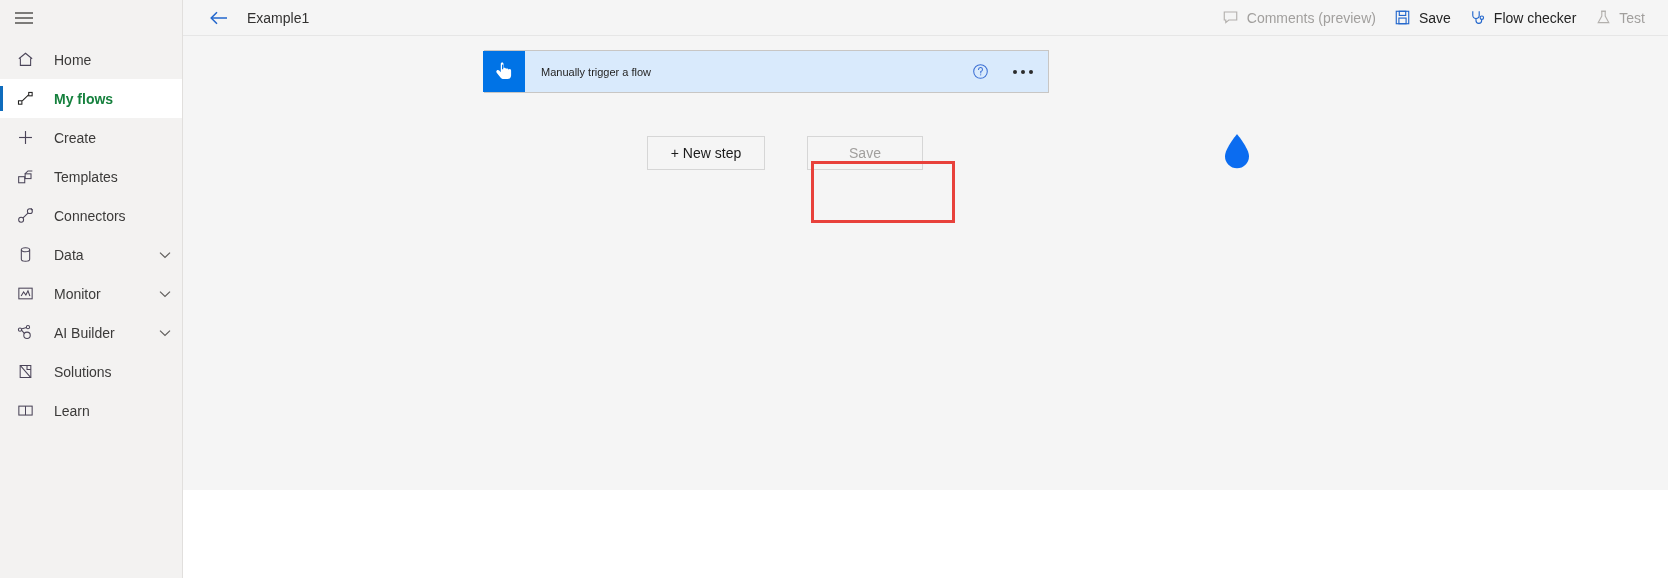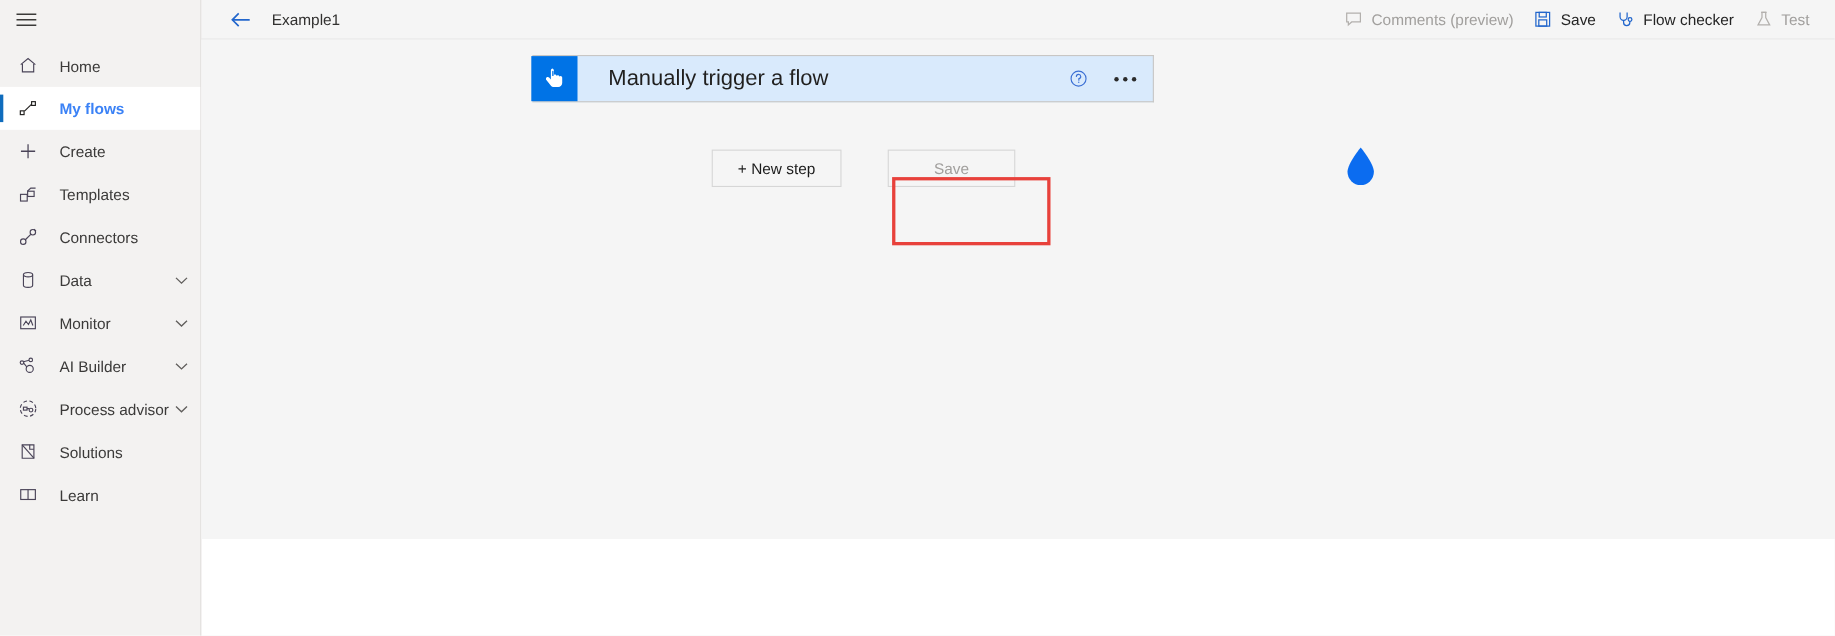--- a/index.html
+++ b/index.html
@@ -44,21 +44,21 @@
     align-items: center;
     padding-left: 14px;
     padding-right: 10px;
     cursor: pointer;
     color: #3b3a39;
     font-size: 14px;
   }
   .nav-item.selected {
     background: #ffffff;
     font-weight: 600;
-    color: #3b82f6;
+    color: #15803d;
   }
   .nav-item.selected::before {
     content: "";
     position: absolute;
     left: 0;
     top: 7px;
     bottom: 7px;
     width: 3px;
     background: #0f6cbd;
   }
@@ -171,22 +171,22 @@
     background: #0073e6;
     display: flex;
     align-items: center;
     justify-content: center;
     margin-left: -1px;
   }
   .trigger-label {
     flex: 1 1 auto;
     display: flex;
     align-items: center;
-    padding-left: 28px;
-    font-size: 20px;
+    padding-left: 16px;
+    font-size: 11px;
     color: #201f1e;
     white-space: nowrap;
   }
   .trigger-actions {
     display: flex;
     align-items: center;
     padding-right: 10px;
     gap: 16px;
   }
   .icon-btn {
@@ -379,36 +379,20 @@
           </svg>
         </span>
         <span class="nav-label">AI Builder</span>
         <span class="nav-chevron">
           <svg width="12" height="8" viewBox="0 0 12 8" fill="none" stroke="#605e5c" stroke-width="1.2">
               <path d="M1 1.6 6 6.4 11 1.6"></path>
             </svg>
         </span>
       </div>
 
-      <div class="nav-item">
-        <span class="nav-icon">
-          <svg width="19" height="19" viewBox="0 0 20 20" fill="none" stroke="#4a4458" stroke-width="1.1">
-            <circle cx="10" cy="10" r="7.4" stroke-dasharray="3.6 2.4"></circle>
-            <rect x="5.6" y="8.6" width="3.4" height="2.8"></rect>
-            <circle cx="12.8" cy="11.4" r="1.8"></circle>
-            <path d="M9 10h2"></path>
-          </svg>
-        </span>
-        <span class="nav-label">Process advisor</span>
-        <span class="nav-chevron">
-          <svg width="12" height="8" viewBox="0 0 12 8" fill="none" stroke="#605e5c" stroke-width="1.2">
-              <path d="M1 1.6 6 6.4 11 1.6"></path>
-            </svg>
-        </span>
-      </div>
 
       <div class="nav-item">
         <span class="nav-icon">
           <svg width="19" height="19" viewBox="0 0 20 20" fill="none" stroke="#4a4458" stroke-width="1.1">
             <path d="M4.4 3.6h11.2v12.8H4.4z"></path>
             <path d="M4.4 3.6 15.6 16.4"></path>
             <path d="M11.6 3.6v4.2h4"></path>
           </svg>
         </span>
         <span class="nav-label">Solutions</span>

